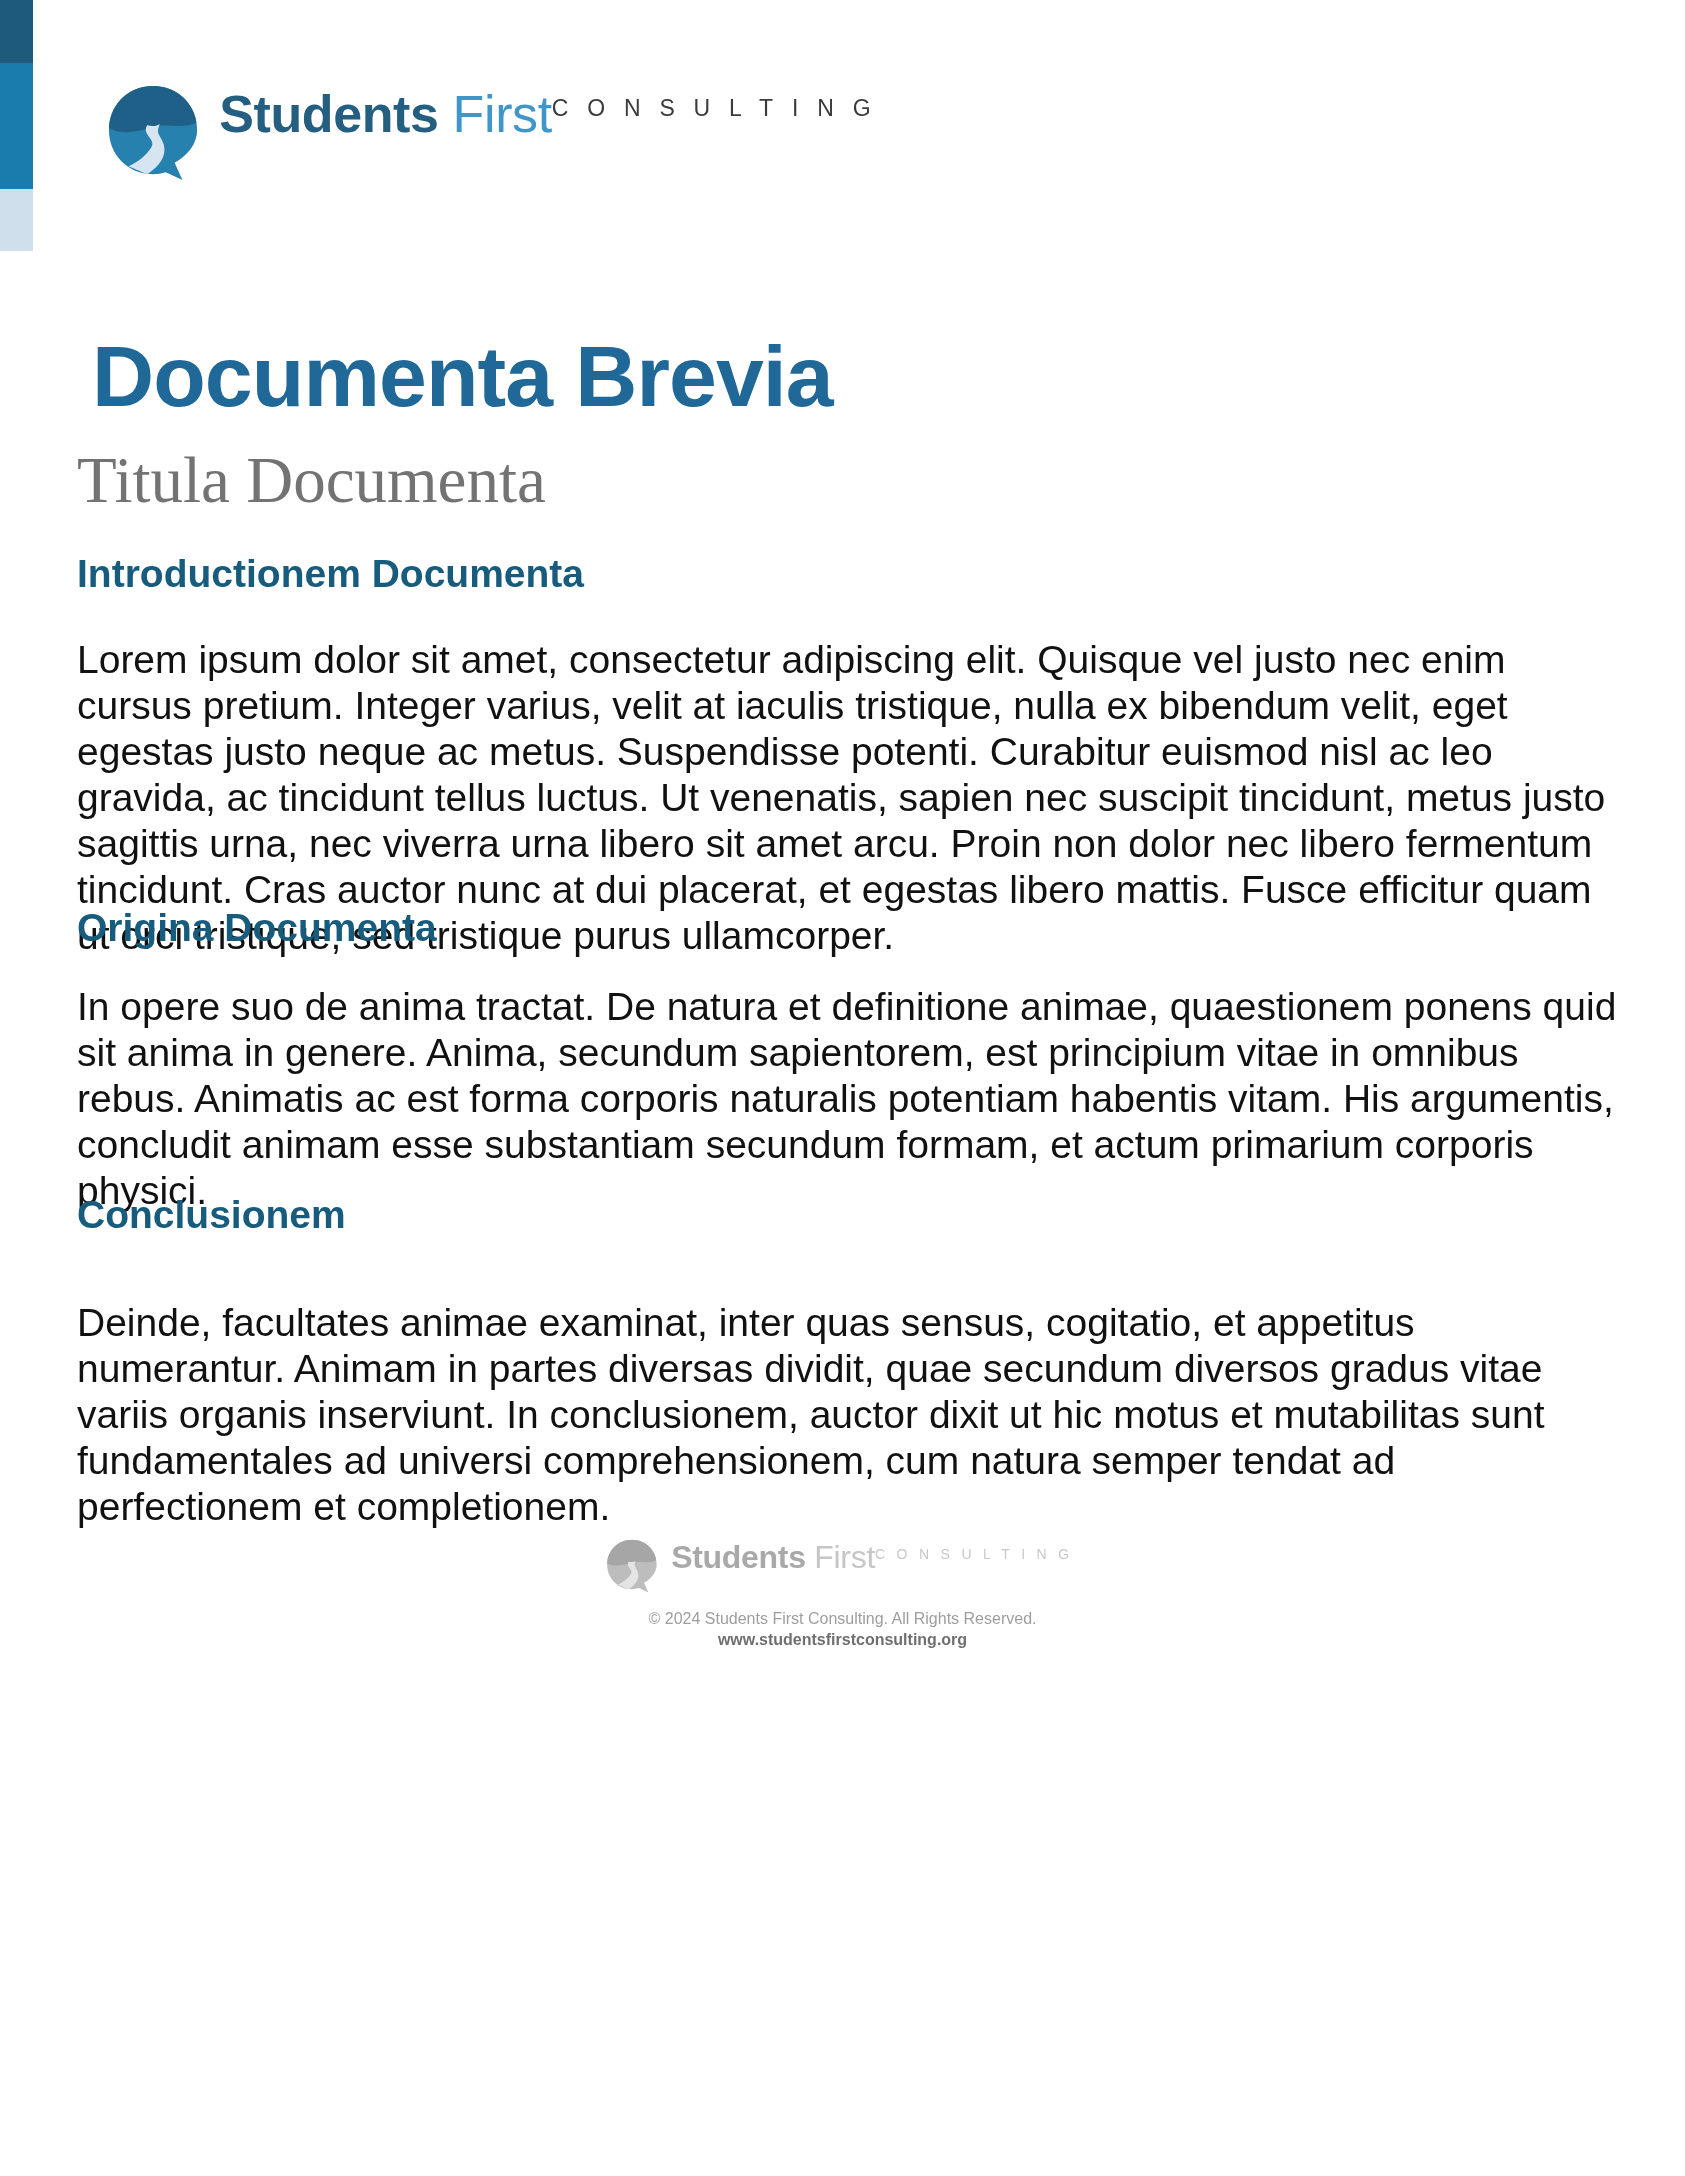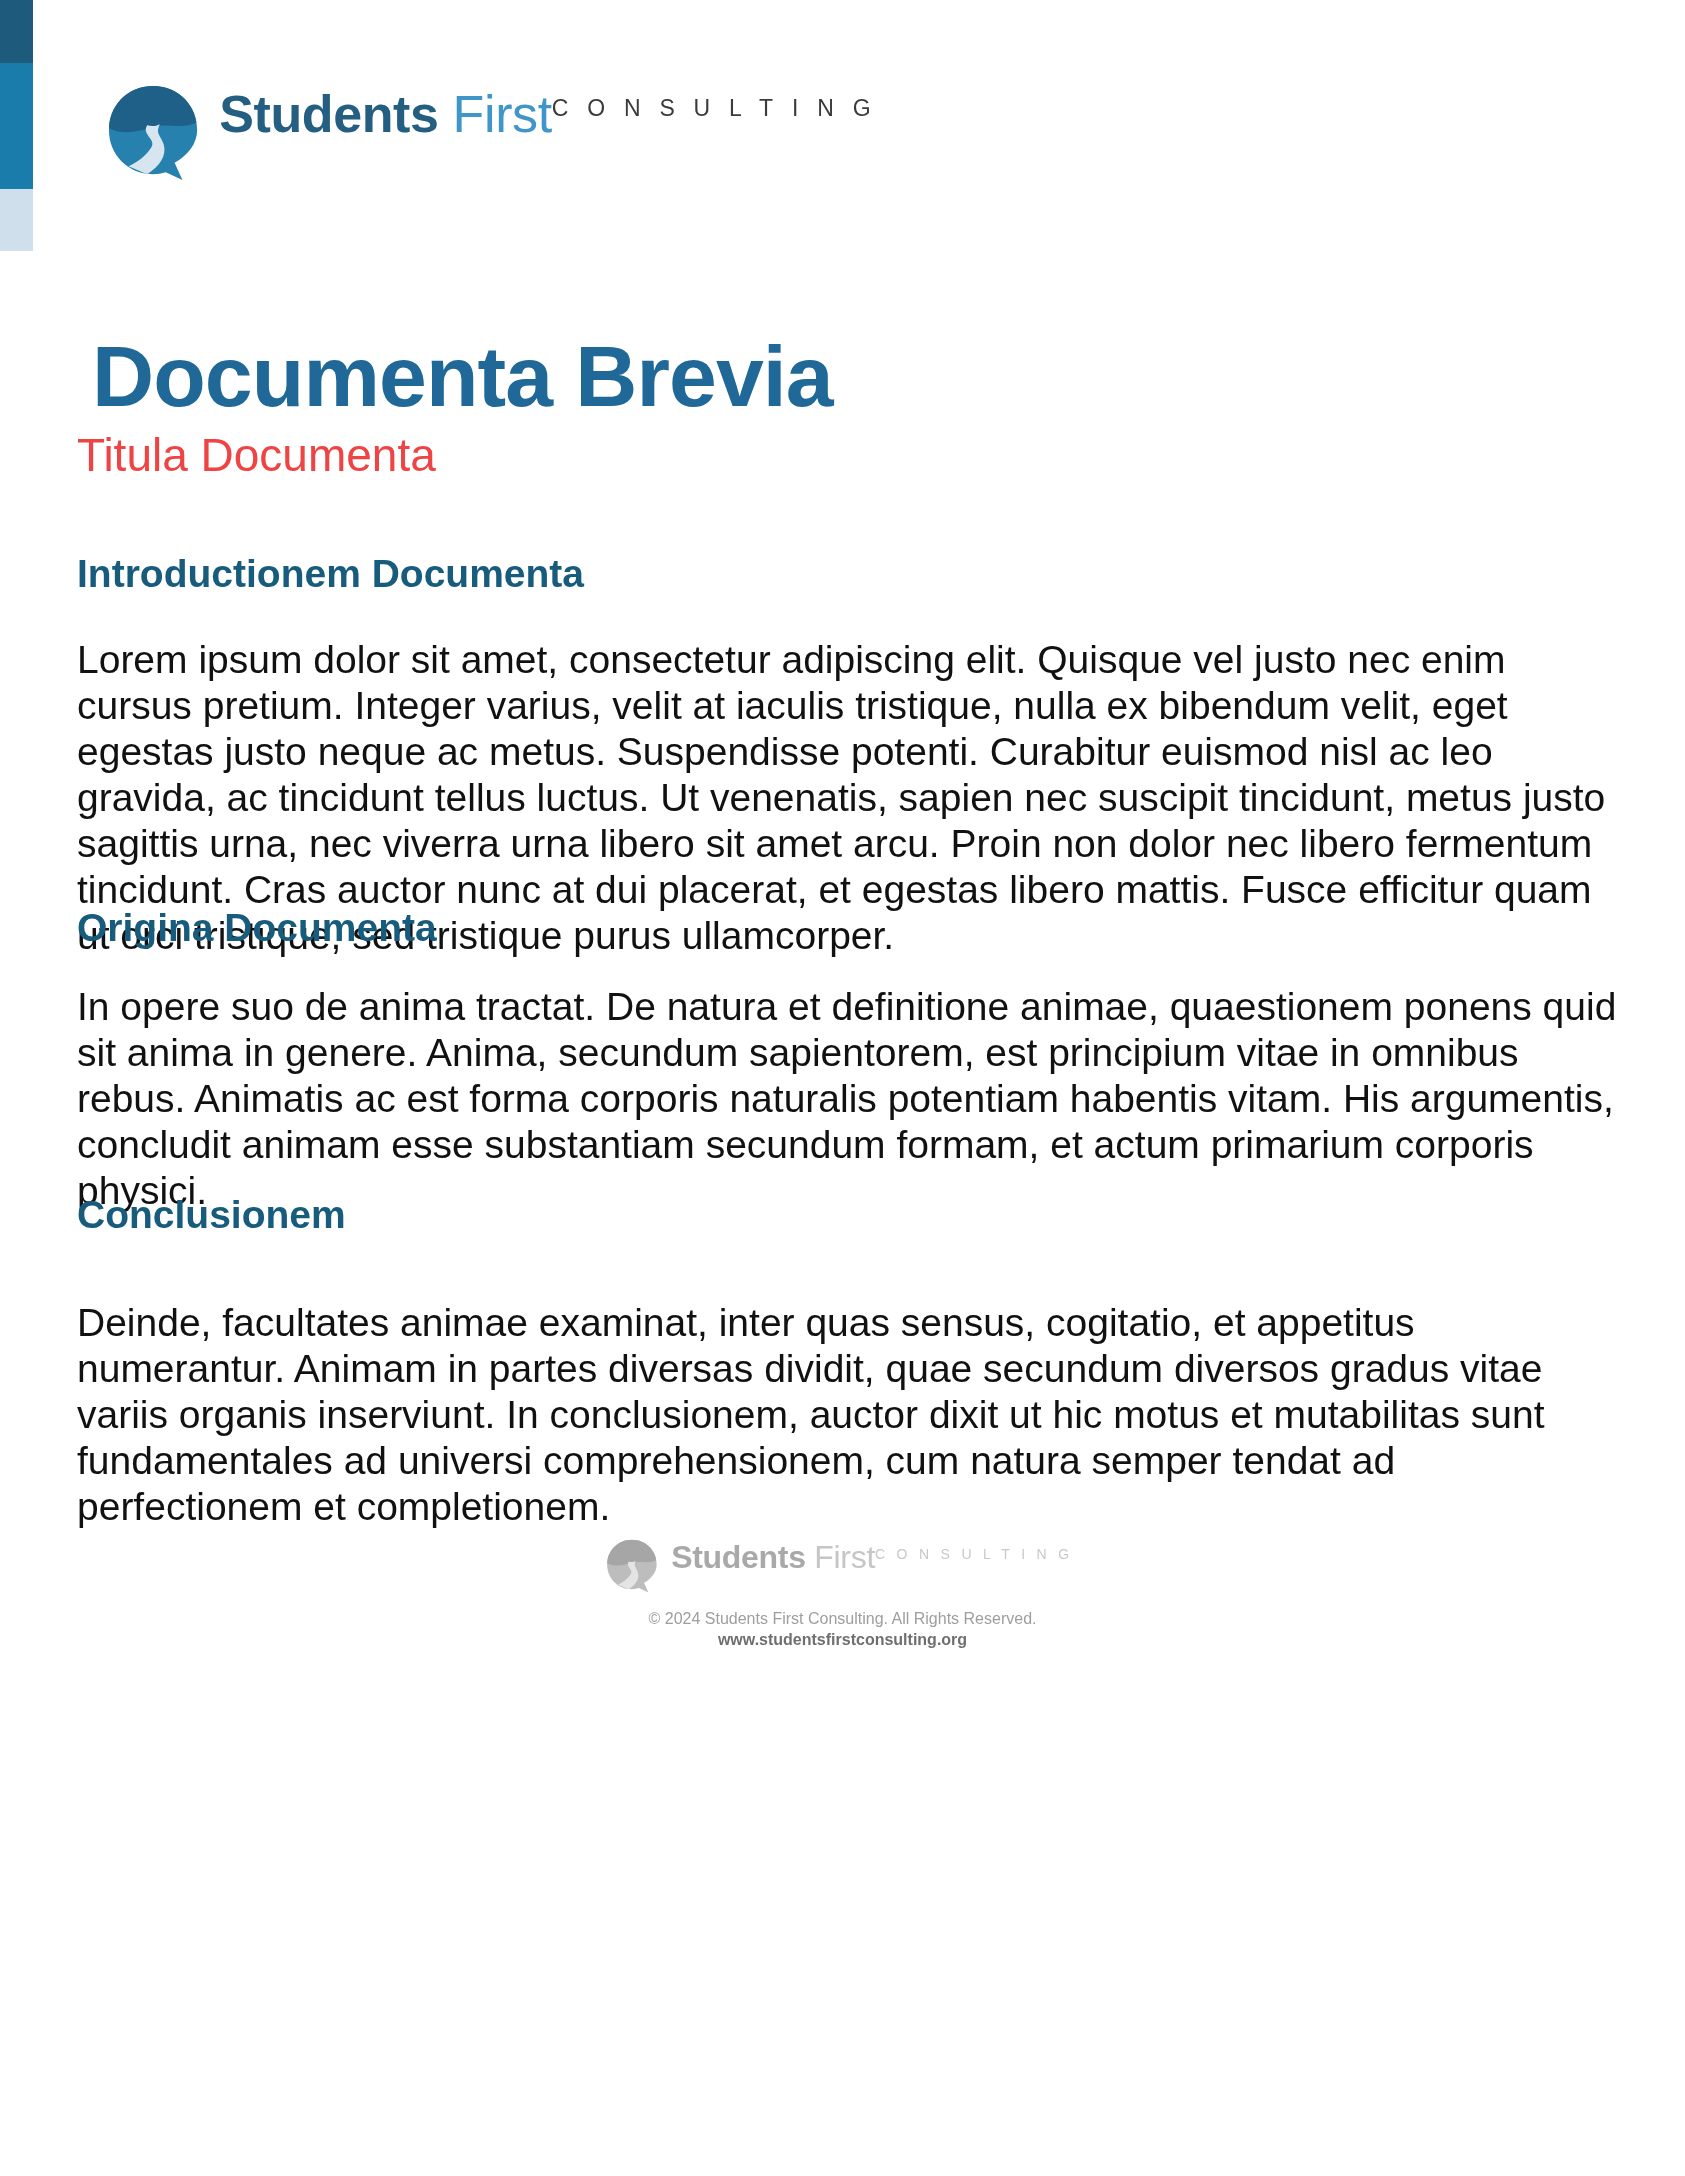--- a/index.html
+++ b/index.html
@@ -31,21 +31,21 @@
     letter-spacing:0.82em;white-space:nowrap;font-weight:400;
   }
 
   
   .doc-title{
     position:absolute;left:92px;top:275px;width:1554px;
     font-size:86px;line-height:1;font-weight:700;color:#1F6897;letter-spacing:-0.9px;
   }
   .doc-subtitle{
     position:absolute;left:77px;top:394px;width:1554px;
-    font-size:46px;line-height:1;font-weight:500;color:#ef4444;
+    font-size:65px;line-height:1;font-weight:500;color:#737373;font-family:Liberation Serif, serif;
   }
   .sec-heading{
     position:absolute;left:77px;width:1554px;
     font-size:39px;line-height:1;font-weight:700;color:#185C7D;
   }
   .sec-heading.h-1{top:515px;}
   .sec-heading.h-2{top:869px;}
   .sec-heading.h-3{top:1187px;margin-top:8px;}
   .sec-body{
     position:absolute;left:77px;width:1552px;

